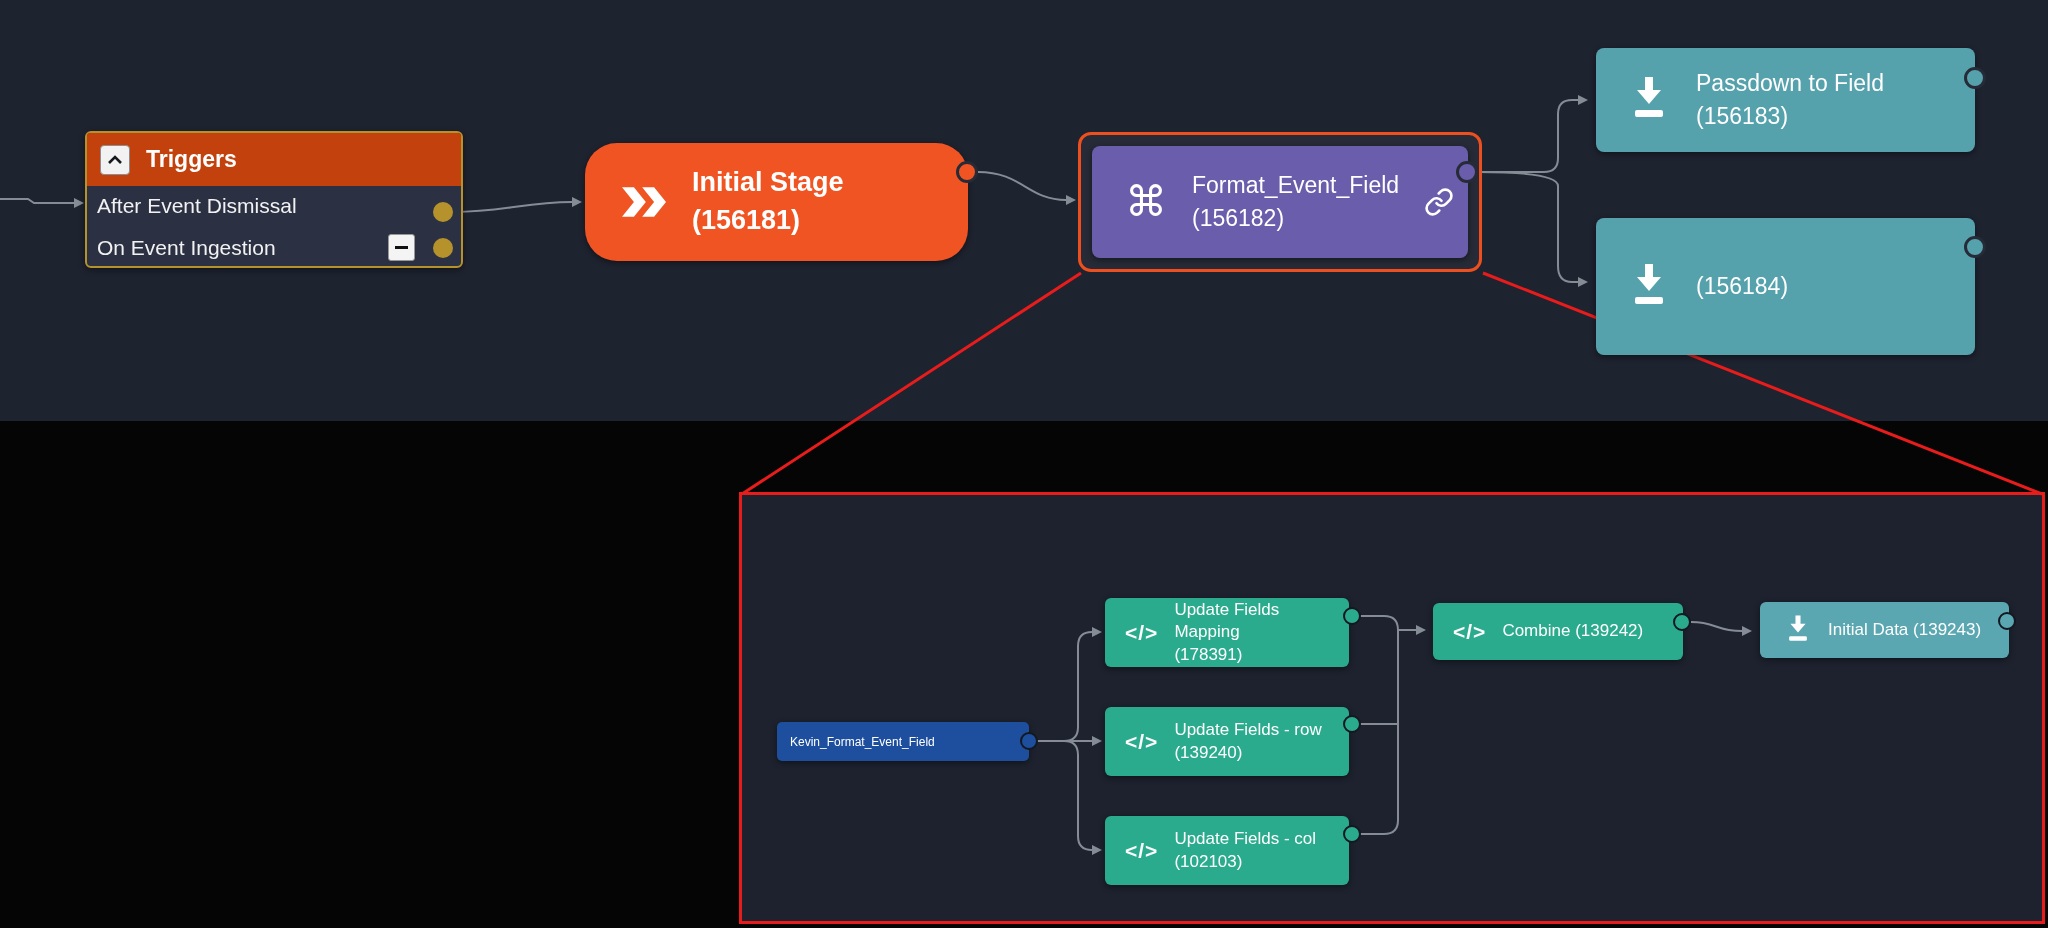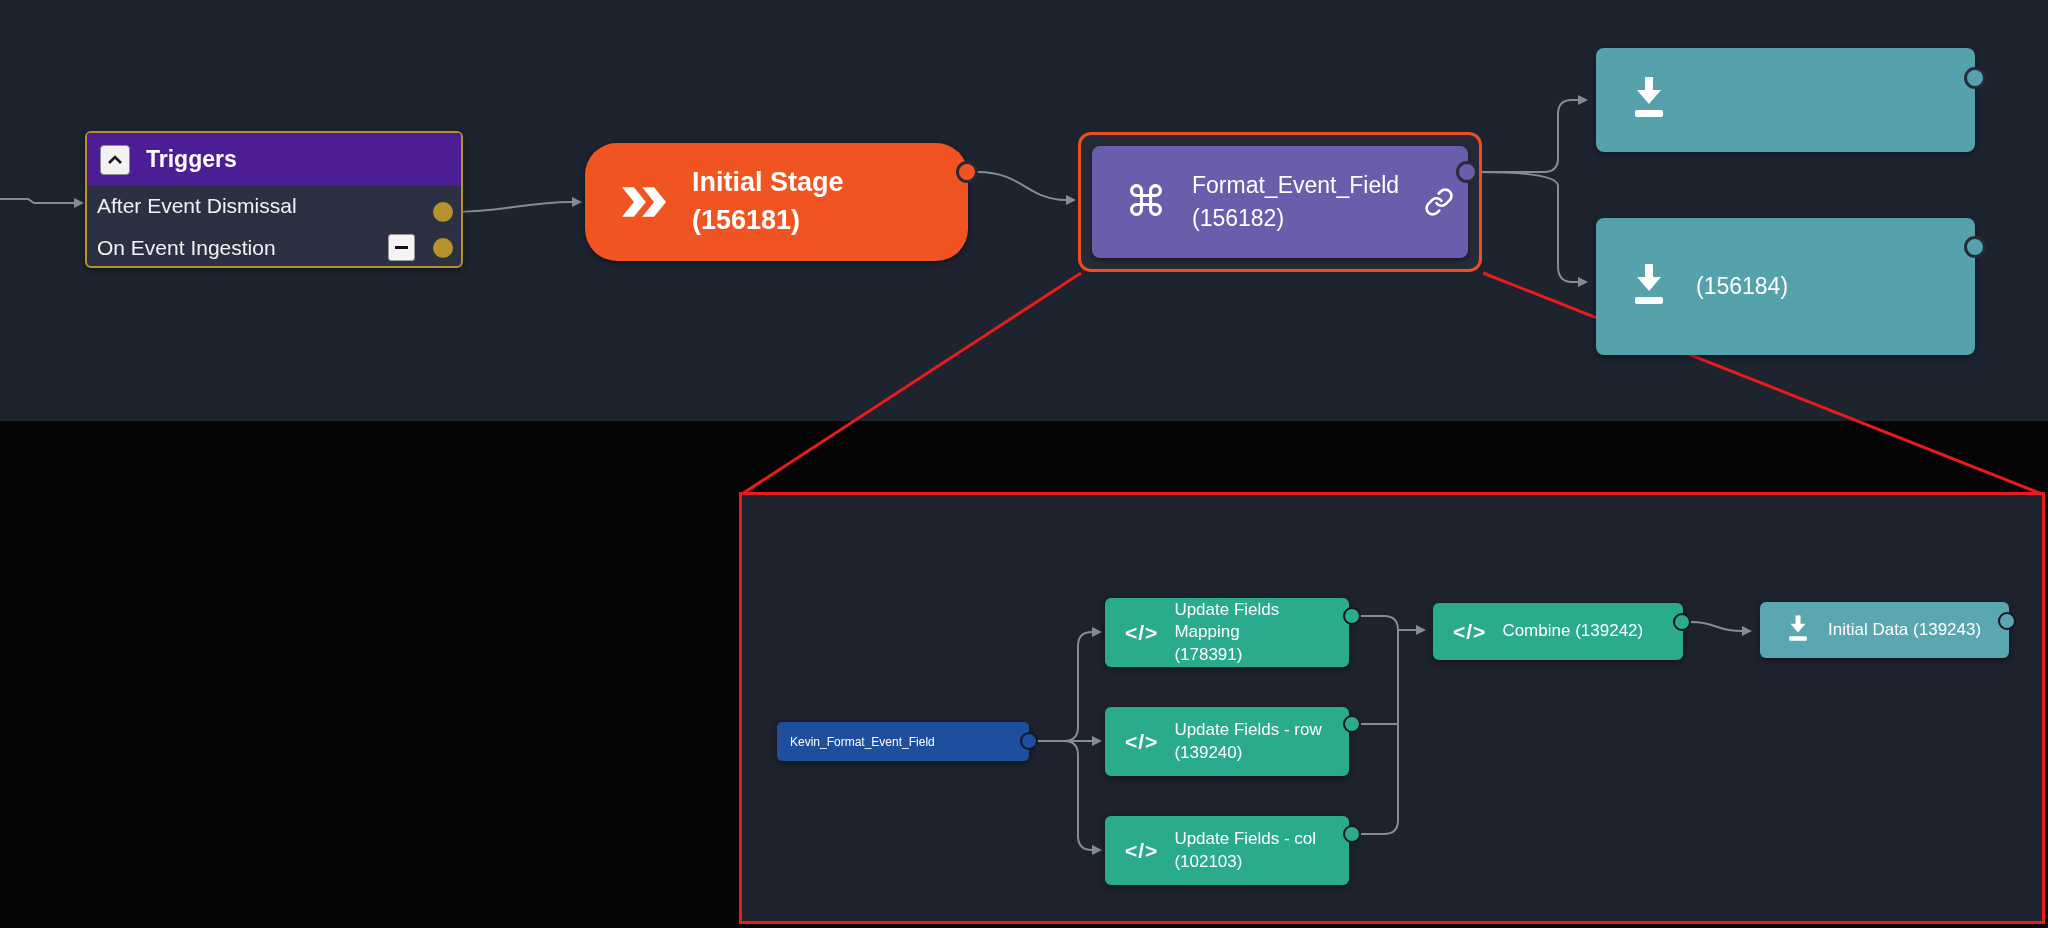--- a/index.html
+++ b/index.html
@@ -5,21 +5,21 @@
   html,body{margin:0;padding:0;background:#050506;}
   body{font-family:"Liberation Sans","DejaVu Sans",sans-serif;}
   #canvas{position:relative;width:2048px;height:928px;overflow:hidden;background:#050506;}
   #top-band{position:absolute;left:0;top:0;width:2048px;height:421px;background:#1e2330;}
   #inset{position:absolute;left:739px;top:492px;width:1300px;height:426px;background:#1d222e;border:3px solid #e91c1c;}
   .layer{position:absolute;left:0;top:0;}
   .node{position:absolute;border-radius:8px;color:#fff;display:flex;align-items:center;box-shadow:0 2px 6px rgba(0,0,0,.45);}
   .node-label{line-height:1.42;}
   
   #triggers{position:absolute;left:85px;top:131px;width:378px;height:137px;border:2px solid #b5922b;border-radius:6px;box-sizing:border-box;background:#2b3142;box-shadow:0 2px 6px rgba(0,0,0,.45);}
-  #triggers-header{height:53px;background:#4c1d95;display:flex;align-items:center;padding-left:13px;border-radius:3px 3px 0 0;}
+  #triggers-header{height:53px;background:#c2410c;display:flex;align-items:center;padding-left:13px;border-radius:3px 3px 0 0;}
   .sq-btn{width:30px;height:30px;background:#f2f2f2;border:1px solid #8d8d8d;border-radius:4px;display:flex;align-items:center;justify-content:center;box-sizing:border-box;}
   #triggers-title{color:#fff;font-size:23px;font-weight:bold;margin-left:16px;}
   .trig-row{position:relative;height:40px;display:flex;align-items:center;padding-left:10px;color:#f2f2f3;font-size:21px;}
   .minus-btn{position:absolute;right:46px;top:6px;width:27px;height:27px;background:#f4f4f4;border:1px solid #979797;border-radius:3px;display:flex;align-items:center;justify-content:center;box-sizing:border-box;}
   .minus-bar{width:13px;height:3px;background:#111;}
   
   #initial-stage{left:585px;top:143px;width:383px;height:118px;background:#f05423;border-radius:32px;}
   #format-sel{position:absolute;left:1078px;top:132px;width:404px;height:140px;border:3px solid #ee4f1e;border-radius:13px;background:#262b37;box-sizing:border-box;}
   #format-node{left:1092px;top:146px;width:376px;height:112px;background:#6a5dab;}
   #passdown-field{left:1596px;top:48px;width:379px;height:104px;background:#55a1ac;}
@@ -136,20 +136,24 @@
   </div>
 
   <div class="node" id="passdown-field">
     <span class="dl-icon">
       <svg width="38" height="46" viewBox="0 0 38 46" fill="#fff">
         <rect x="15" y="0" width="8" height="15"></rect>
         <polygon points="7,13 31,13 19,27"></polygon>
         <rect x="5" y="33" width="28" height="7" rx="2"></rect>
       </svg>
     </span>
+    <div class="node-label big-label" style="width:252px;">
+      <div>Passdown to Field</div>
+      <div>(156183)</div>
+    </div>
   </div>
 
   <div class="node" id="passdown-usermapped">
     <span class="dl-icon">
       <svg width="38" height="46" viewBox="0 0 38 46" fill="#fff">
         <rect x="15" y="0" width="8" height="15"></rect>
         <polygon points="7,13 31,13 19,27"></polygon>
         <rect x="5" y="33" width="28" height="7" rx="2"></rect>
       </svg>
     </span>

